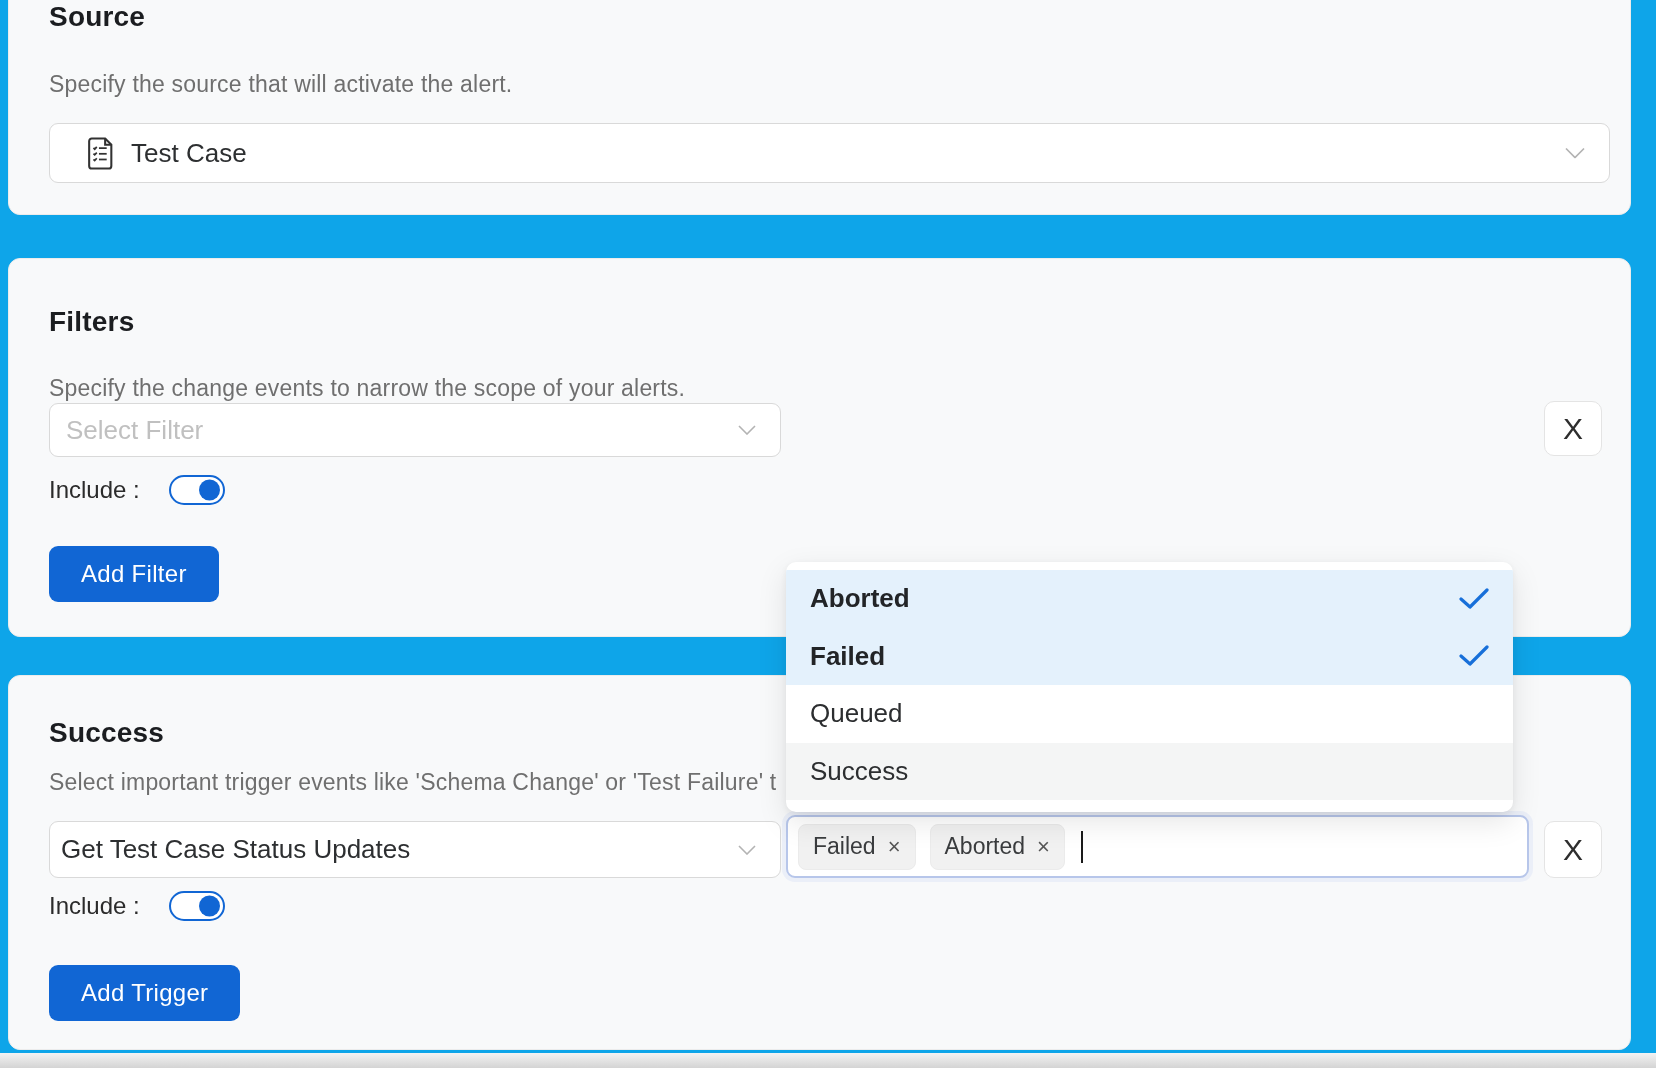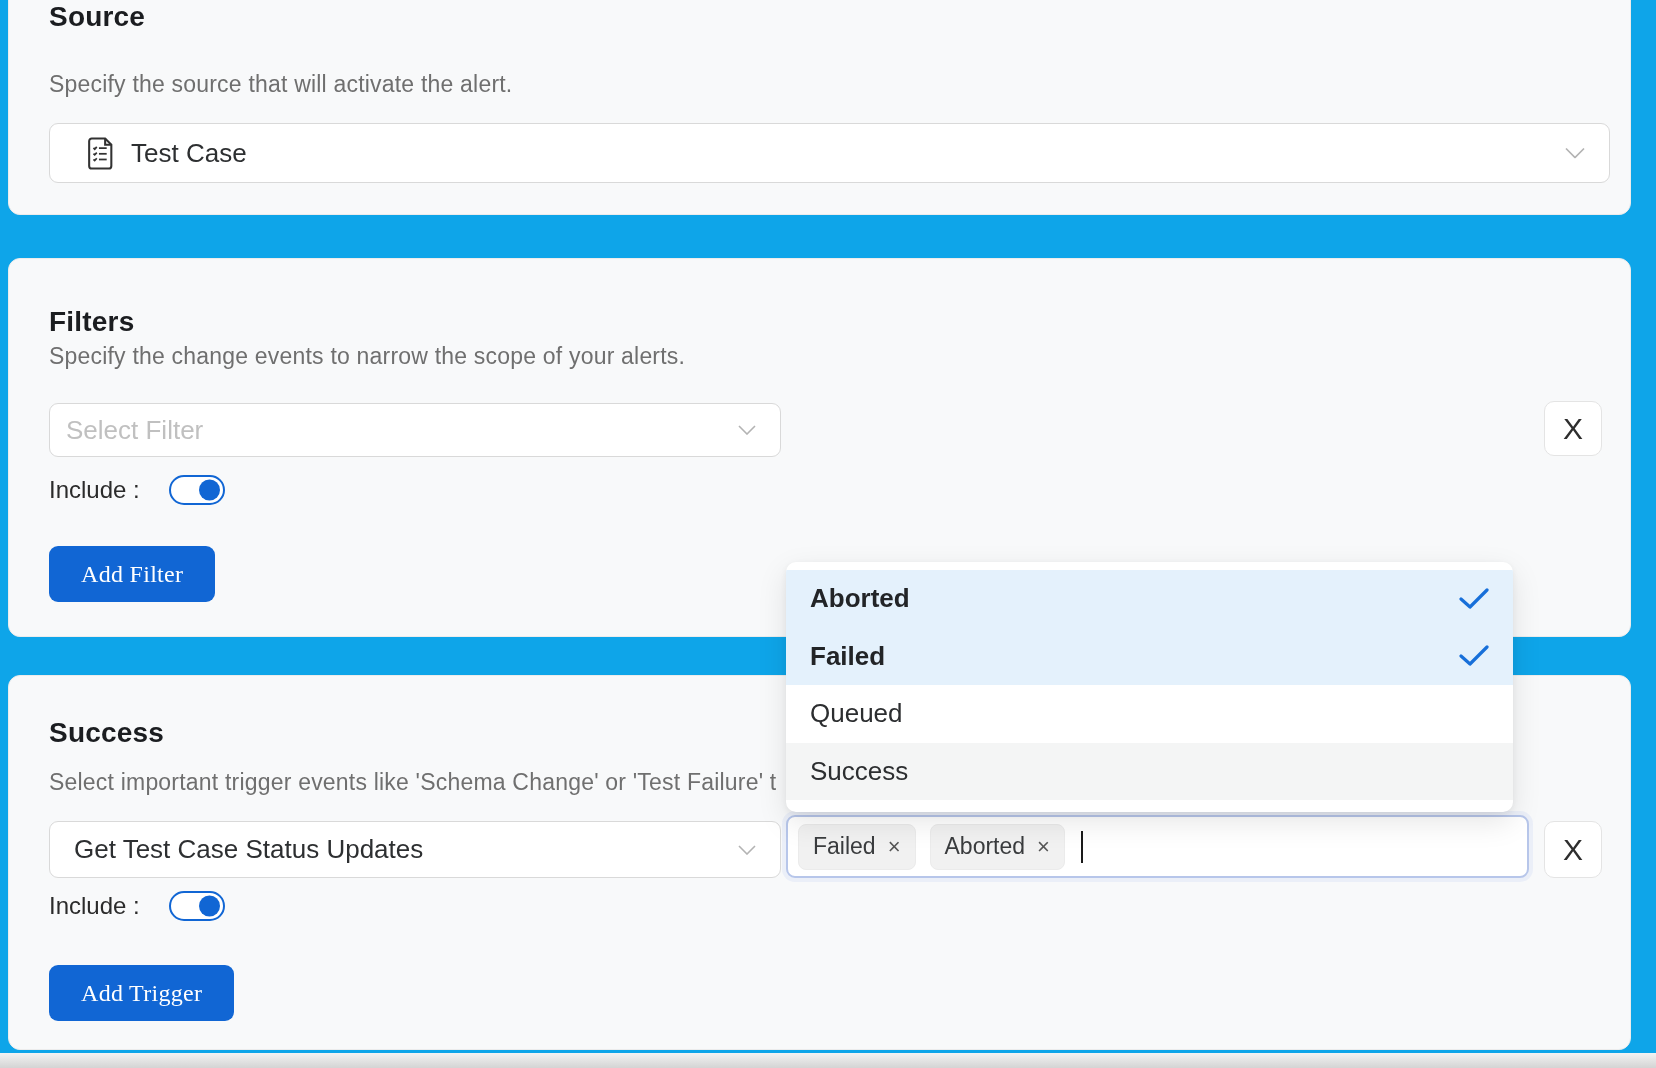--- a/index.html
+++ b/index.html
@@ -16,21 +16,21 @@
   .chevron{position:absolute;right:24px;top:50%;transform:translateY(-50%);line-height:0;}
   .clear-btn{position:absolute;width:58px;background:#fff;border:1px solid #e4e4e4;border-radius:10px;
              box-sizing:border-box;display:flex;align-items:center;justify-content:center;
              font-size:30px;color:#2e2e2e;cursor:pointer;}
   .include-label{position:absolute;left:40px;font-size:24px;color:#2b2b2b;}
   .toggle{position:absolute;left:160px;width:56px;height:30px;border:2px solid #1166d4;border-radius:16px;
           background:#fff;box-sizing:border-box;}
   .toggle .knob{position:absolute;right:3px;top:50%;transform:translateY(-50%);
                 width:21px;height:21px;border-radius:50%;background:#1166d4;}
   .btn-primary{position:absolute;left:40px;height:56px;background:#1166d4;color:#fff;border:none;
-               border-radius:9px;font-size:24px;font-family:Liberation Serif, serif;
+               border-radius:9px;font-size:24px;font-family:Liberation Sans, sans-serif;
                padding:0 32px;letter-spacing:.3px;cursor:pointer;}
   
   .dropdown{position:absolute;left:786px;top:562px;width:727px;height:250px;background:#fff;
             border-radius:10px;box-shadow:0 10px 30px rgba(0,0,0,.10), 0 2px 6px rgba(0,0,0,.06);
             padding:8px 0 12px 0;box-sizing:border-box;overflow:hidden;z-index:50;}
   .dd-row{position:relative;height:57.5px;display:flex;align-items:center;padding:0 24px;
           font-size:26px;color:#2c2e30;box-sizing:border-box;cursor:pointer;}
   .dd-row.sel{background:#e4f1fc;font-weight:700;color:#222427;}
   .dd-row.alt{background:#f4f5f5;}
   .dd-row .check{margin-left:auto;line-height:0;}
@@ -72,41 +72,41 @@
       <span class="chevron">
         <svg width="20" height="11" viewBox="0 0 20 11">
             <polyline points="1,1 10,10 19,1" fill="none" stroke="#b3b3b3" stroke-width="1.7"></polyline>
           </svg>
       </span>
     </div>
   </div>
 
   <div class="card" style="top:258px;height:379px;">
     <div class="section-title" style="top:47px;">Filters</div>
-    <div class="section-desc" style="top:84px;">Specify the change events to narrow the scope of your alerts.</div>
+    <div class="section-desc" style="top:116px;">Specify the change events to narrow the scope of your alerts.</div>
     <div class="selectbox" style="left:40px;top:144px;width:732px;height:54px;padding-left:16px;">
       <span class="placeholder">Select Filter</span>
       <span class="chevron">
         <svg width="18" height="10" viewBox="0 0 18 10">
             <polyline points="1,1 9,9 17,1" fill="none" stroke="#b3b3b3" stroke-width="1.6"></polyline>
           </svg>
       </span>
     </div>
     <div class="clear-btn" style="left:1535px;top:142px;height:55px;">X</div>
     <div class="include-label" style="top:217px;">Include :</div>
     <div class="toggle" style="top:216px;">
       <div class="knob"></div>
     </div>
     <button class="btn-primary" style="top:287px;">Add Filter</button>
   </div>
 
   <div class="card" style="top:675px;height:375px;">
     <div class="section-title" style="top:41px;">Success</div>
     <div class="section-desc" style="top:93px;">Select important trigger events like 'Schema Change' or 'Test Failure' t</div>
-    <div class="selectbox" style="left:40px;top:145px;width:732px;height:57px;padding-left:24px;">
+    <div class="selectbox" style="left:40px;top:145px;width:732px;height:57px;padding-left:11px;">
       <span class="value">Get Test Case Status Updates</span>
       <span class="chevron">
         <svg width="18" height="10" viewBox="0 0 18 10">
             <polyline points="1,1 9,9 17,1" fill="none" stroke="#b3b3b3" stroke-width="1.6"></polyline>
           </svg>
       </span>
     </div>
     <div class="clear-btn" style="left:1535px;top:145px;height:57px;">X</div>
     <div class="include-label" style="top:216px;">Include :</div>
     <div class="toggle" style="top:215px;">

